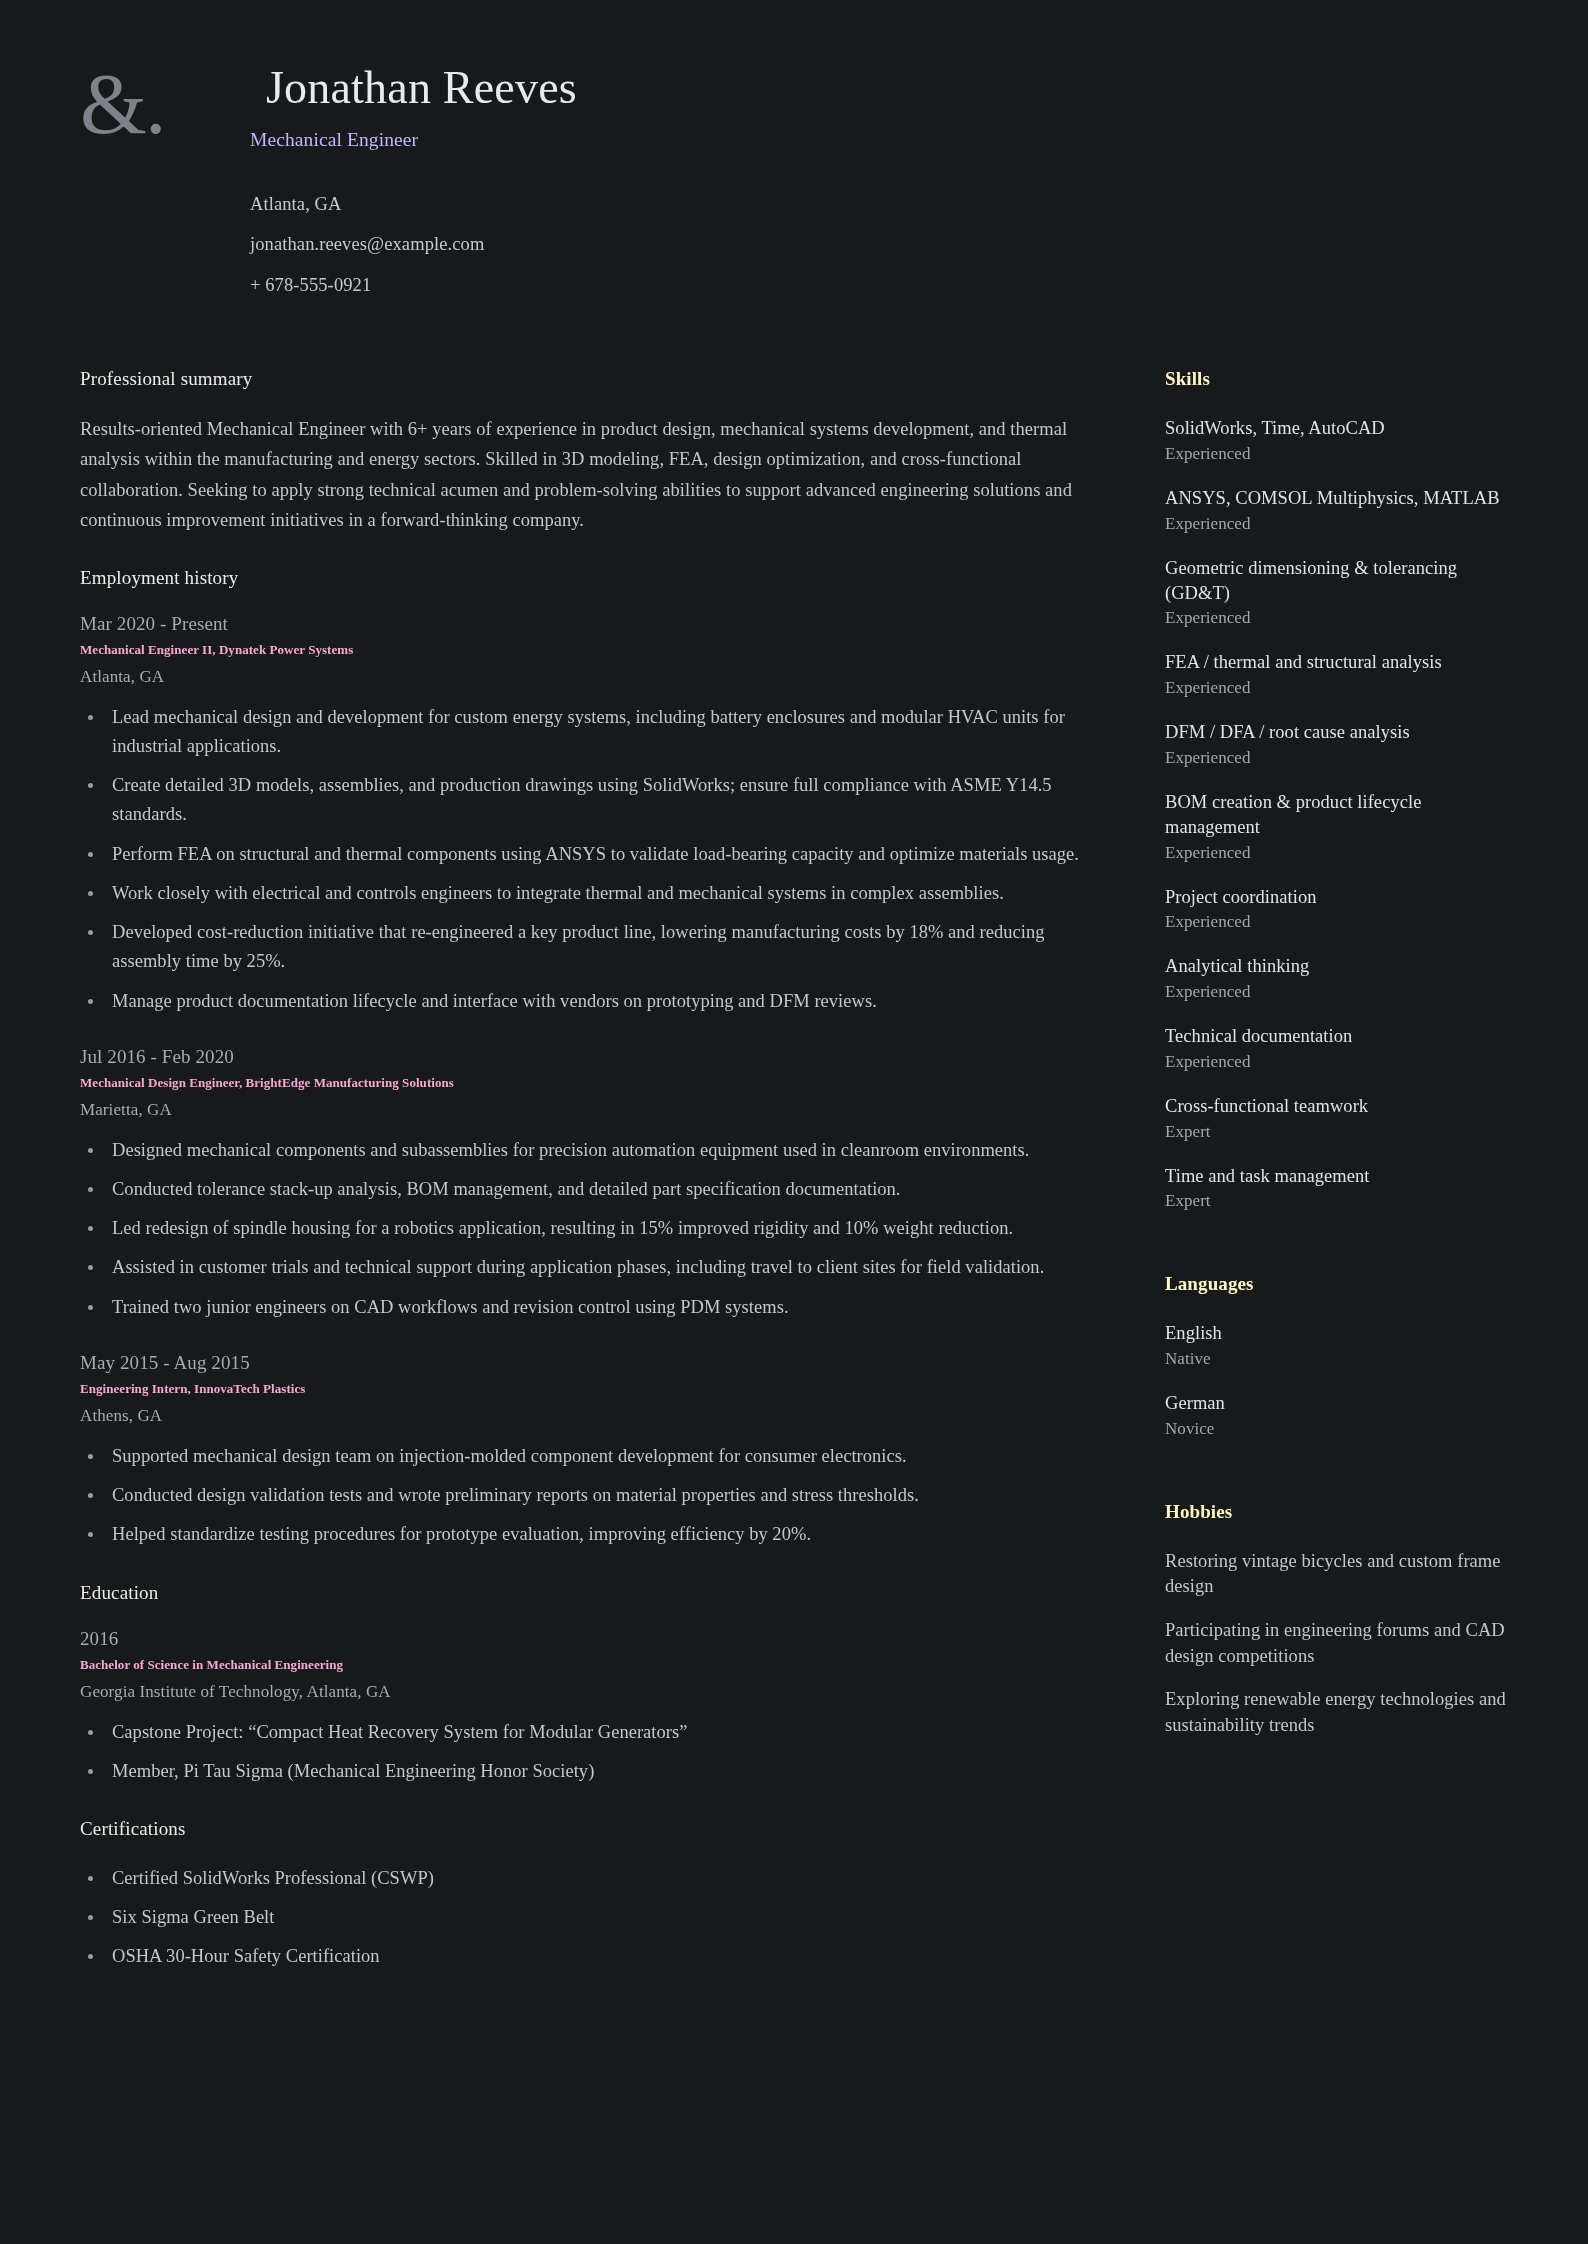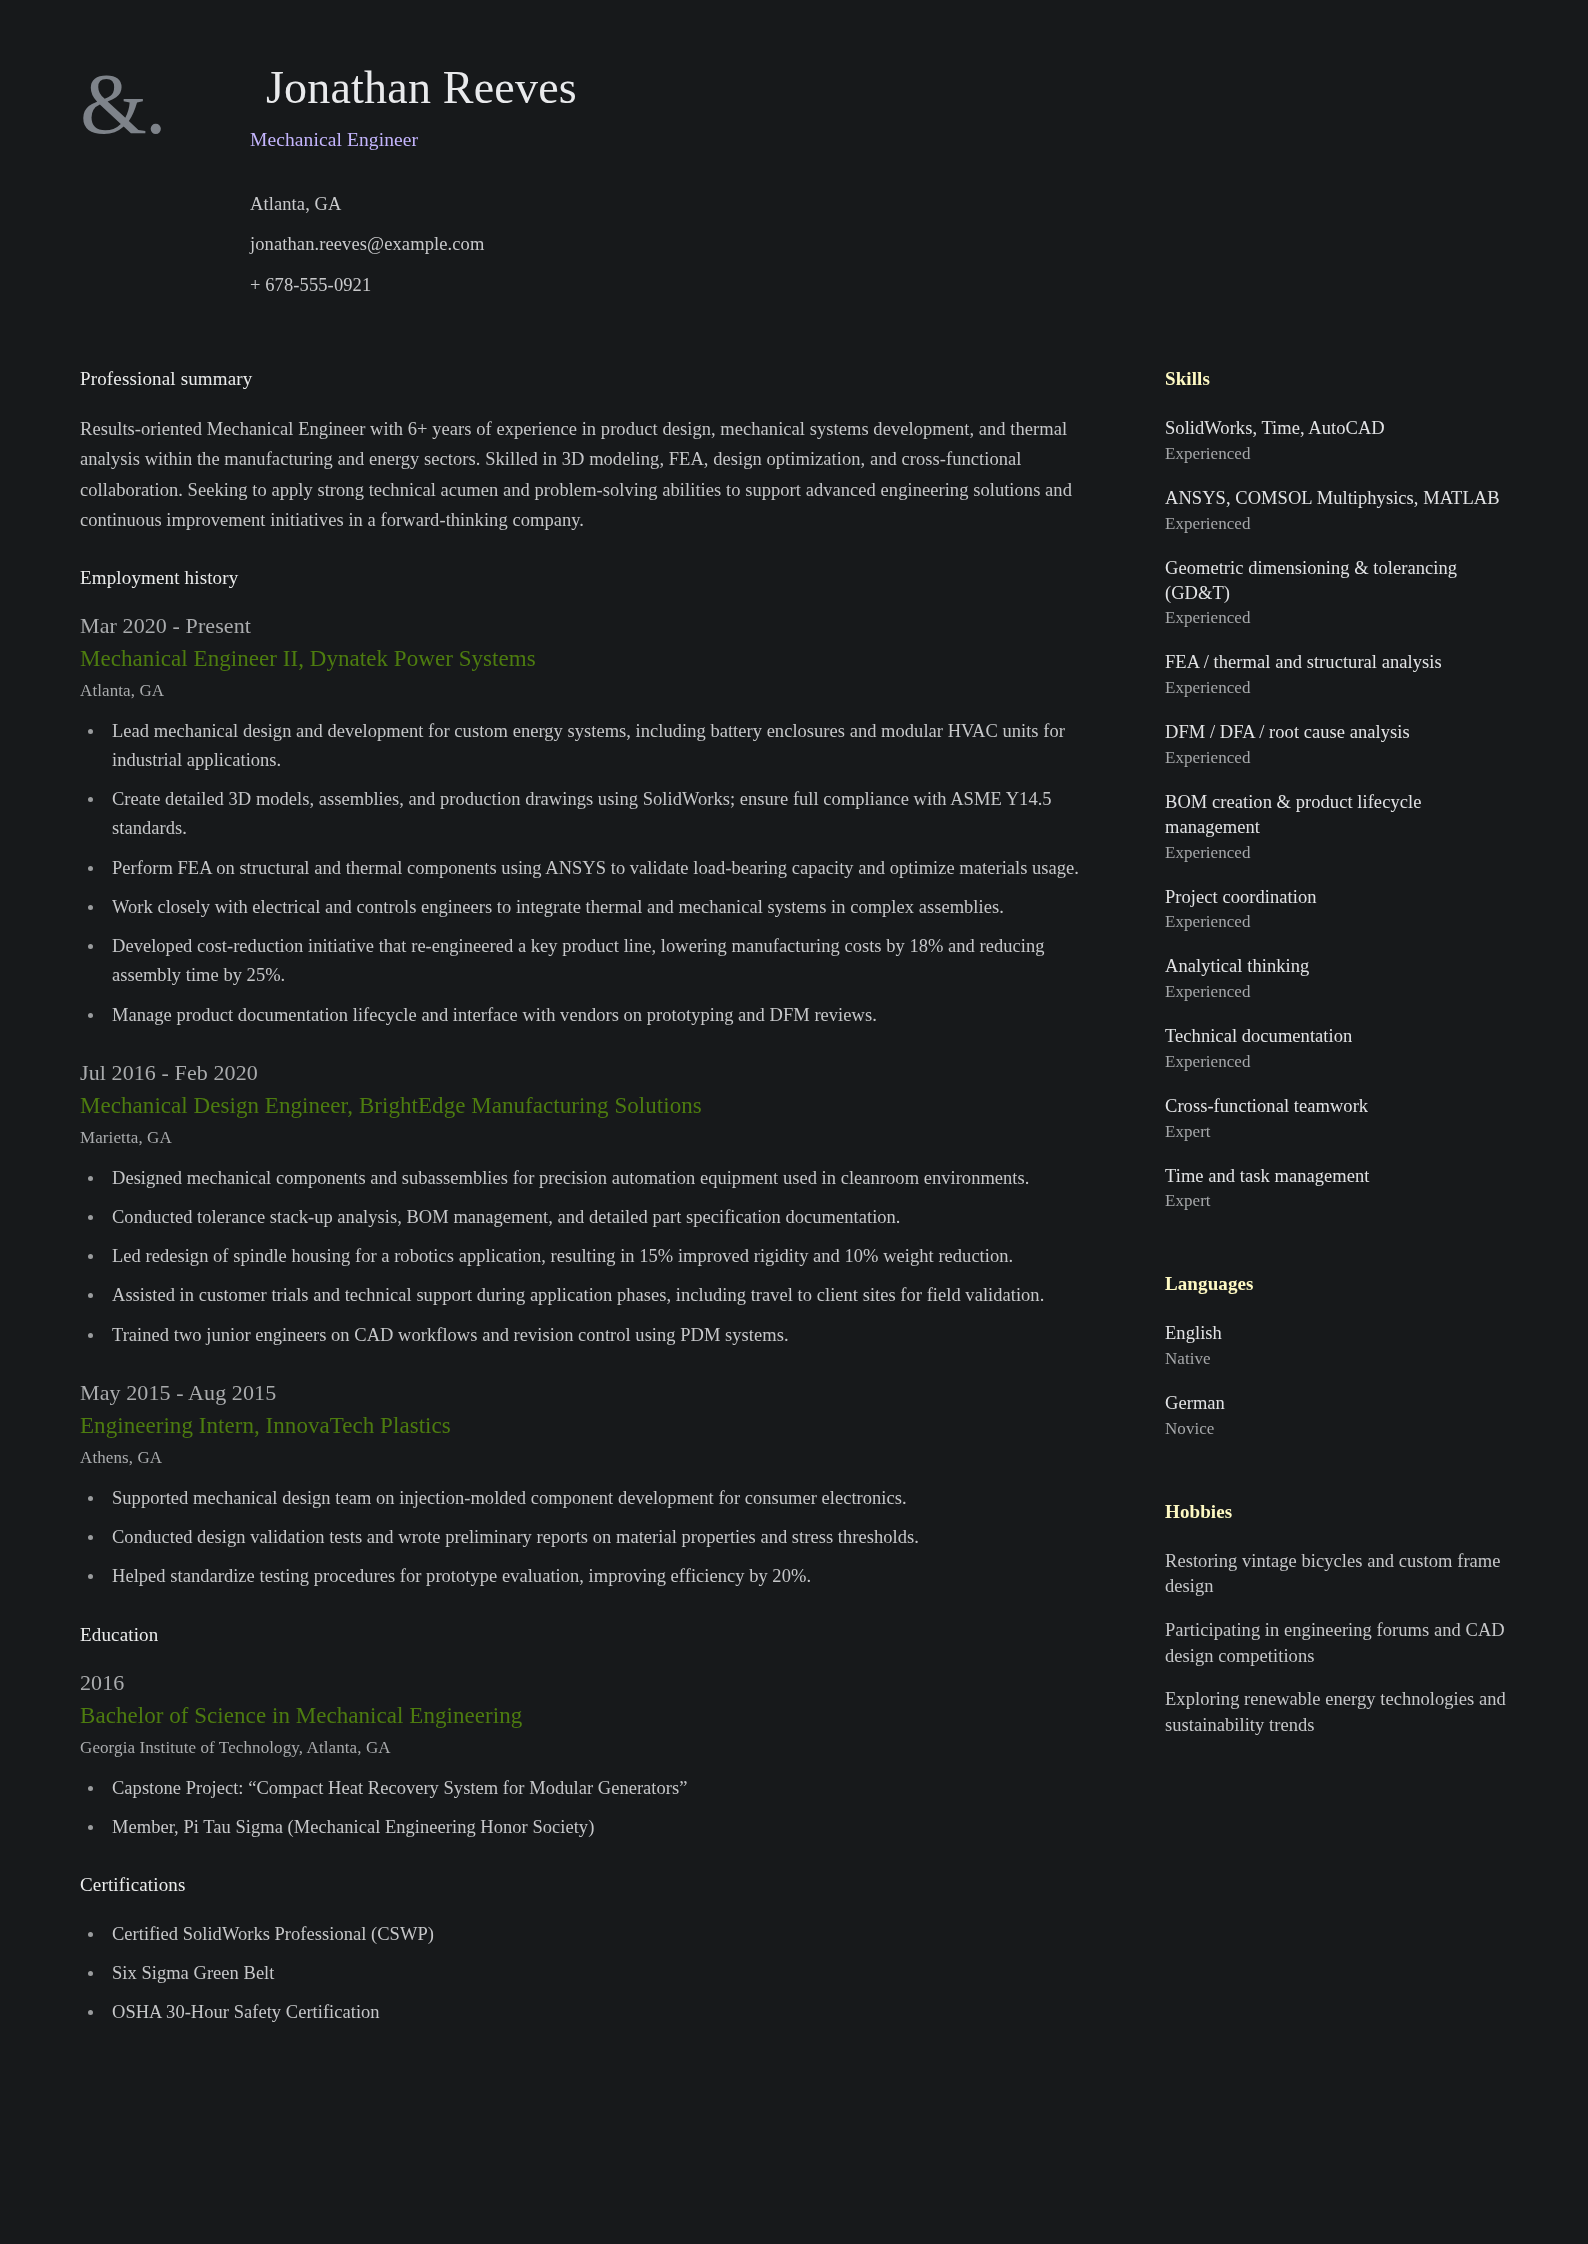--- a/index.html
+++ b/index.html
@@ -94,29 +94,29 @@
     font-size: 18.5px;
     line-height: 1.63;
     color: #c6c7c9;
     margin: 0;
     letter-spacing: 0.05px;
   }
 
   
   .entry { margin-bottom: 30px; }
   .entry-dates {
-    font-size: 22px;
+    font-size: 19px;
     color: #a9abad;
     margin-bottom: 7px;
     letter-spacing: 0.1px;
   }
   .entry-role {
-    font-size: 23px;
-    color: #4d7c0f;
-    font-weight: 400;
+    font-size: 13px;
+    color: #f9a8d4;
+    font-weight: 700;
     margin-bottom: 9px;
     letter-spacing: 0.05px;
   }
   .entry-place {
     font-size: 17px;
     color: #a9abad;
     margin-bottom: 16px;
     letter-spacing: 0.1px;
   }
   ul.bullets {

